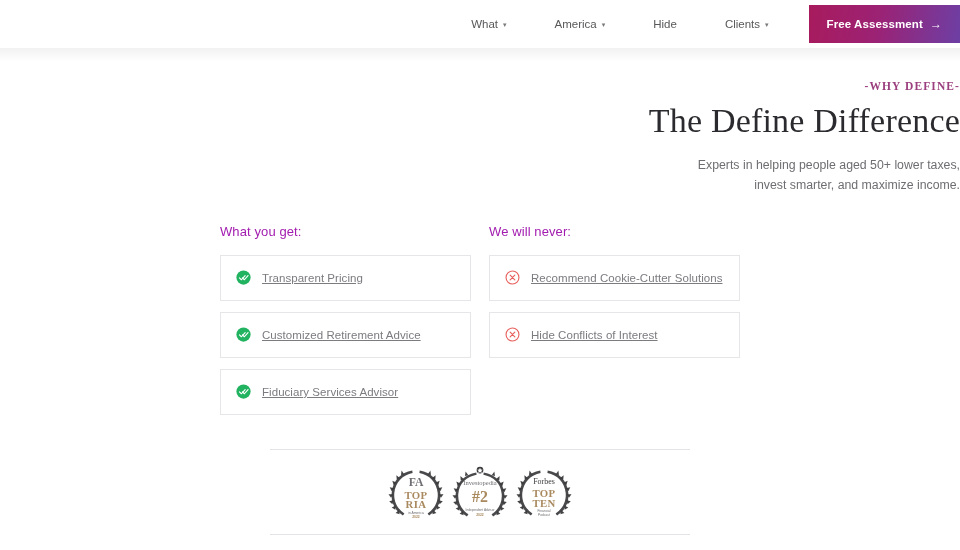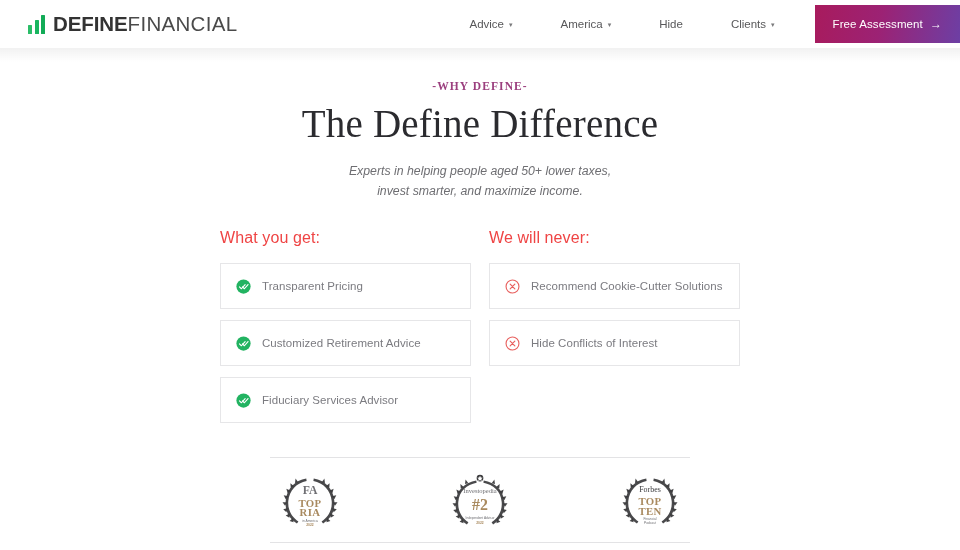--- a/index.html
+++ b/index.html
@@ -94,71 +94,70 @@
     margin-left: 16px;
     margin-right: 0;
     height: 38px;
     padding: 0 18px;
     display: flex;
     align-items: center;
     gap: 7px;
     background: linear-gradient(100deg, #a81b5d 0%, #9c2274 45%, #6d3fa4 100%);
     color: #ffffff;
     font-size: 11.5px;
-    font-weight: 400;
+    font-weight: 700;
     letter-spacing: 0.1px;
     border: none;
     cursor: pointer;
     white-space: nowrap;
     font-family: "Liberation Sans", sans-serif;
   }
   .cta-arrow { font-size: 12px; line-height: 1; }
 
   
   .hero {
-    text-align: center;
+    text-align: right;
     padding-top: 32px;
   }
   .eyebrow {
     font-family: "Liberation Serif", serif;
     font-size: 11.5px;
     font-weight: 700;
     letter-spacing: 1.1px;
     color: #9b3f7e;
     text-transform: uppercase;
   }
   .hero-title {
     font-family: "Liberation Serif", serif;
-    font-size: 39px;
+    font-size: 34px;
     font-weight: 400;
     color: #2b2b2f;
     letter-spacing: 0.2px;
     margin-top: 10px;
     line-height: 1.12;
   }
   .hero-sub {
     margin-top: 16px;
     font-size: 12.3px;
     line-height: 1.62;
     color: #6e6e72;
-    font-style: italic;
   }
 
   
   .columns {
     display: flex;
     justify-content: center;
     gap: 18px;
     margin-top: 28px;
     padding: 0 220px;
   }
   .column { width: 258px; }
   .column-title {
-    font-size: 16px;
-    color: #ef4444;
+    font-size: 13px;
+    color: #a21caf;
     font-weight: 400;
     margin-bottom: 16px;
     letter-spacing: 0.1px;
   }
 
   .card {
     height: 46px;
     border: 1px solid #e6e6e8;
     background: #ffffff;
     display: flex;
@@ -167,20 +166,21 @@
     margin-bottom: 11px;
     gap: 11px;
   }
   .card:last-child { margin-bottom: 0; }
 
   .card-label {
     font-size: 11.5px;
     color: #7b7b80;
     letter-spacing: 0.05px;
     white-space: nowrap;
+    text-decoration: underline;
   }
 
   .icon-ok, .icon-no {
     width: 15px; height: 15px;
     flex: 0 0 15px;
     display: block;
   }
 
   
   .badge-section {
@@ -190,49 +190,38 @@
     align-items: center;
   }
   .rule {
     width: 420px;
     height: 1px;
     background: #e3e3e5;
   }
   .badges {
     display: flex;
     justify-content: space-between;
-    gap: 106px;
     padding: 14px 0 12px;
   }
   .badge { width: 64px; height: 58px; display: block; }
 
   .bdg-dark { fill: #3a3a3c; }
   .bdg-gold { fill: #a98a5f; }
   .bdg-grey { fill: #6f6f73; }
 </style>
 </head>
 <body>
 
 <header class="site-header">
 
-  <a class="brand" href="#">
-    <span class="brand-mark">
-      <i></i>
-        <i></i>
-        <i></i>
-    </span>
-    <span class="brand-text">
-      <span class="bold">DEFINE</span><span class="light">FINANCIAL</span>
-    </span>
-  </a>
 
   <nav class="nav">
 
     <a class="nav-item" href="#">
-      <span>Advice</span>
+      <span>What</span>
       <span class="nav-caret">▾</span>
     </a>
 
     <a class="nav-item" href="#">
       <span>America</span>
       <span class="nav-caret">▾</span>
     </a>
 
     <a class="nav-item" href="#">
       <span>Hide</span>

